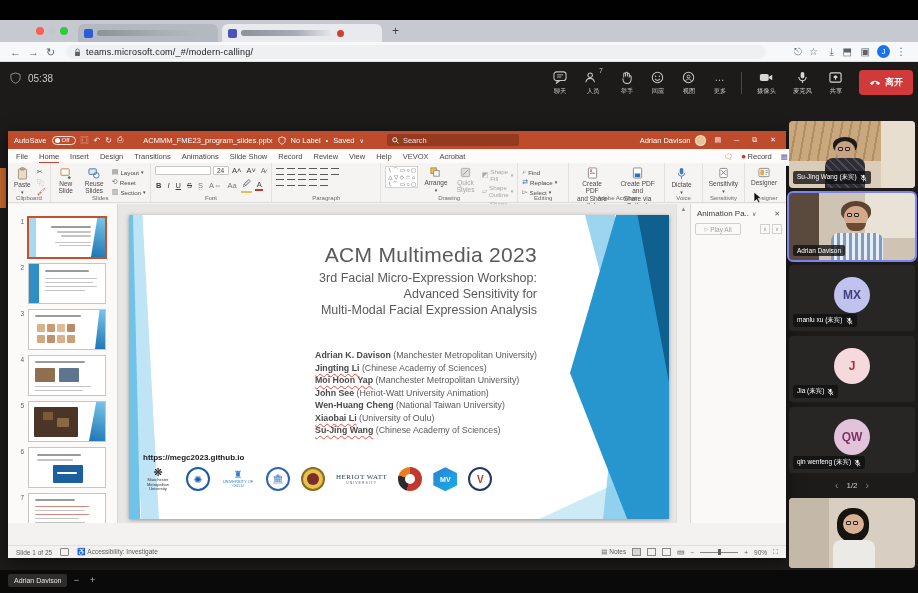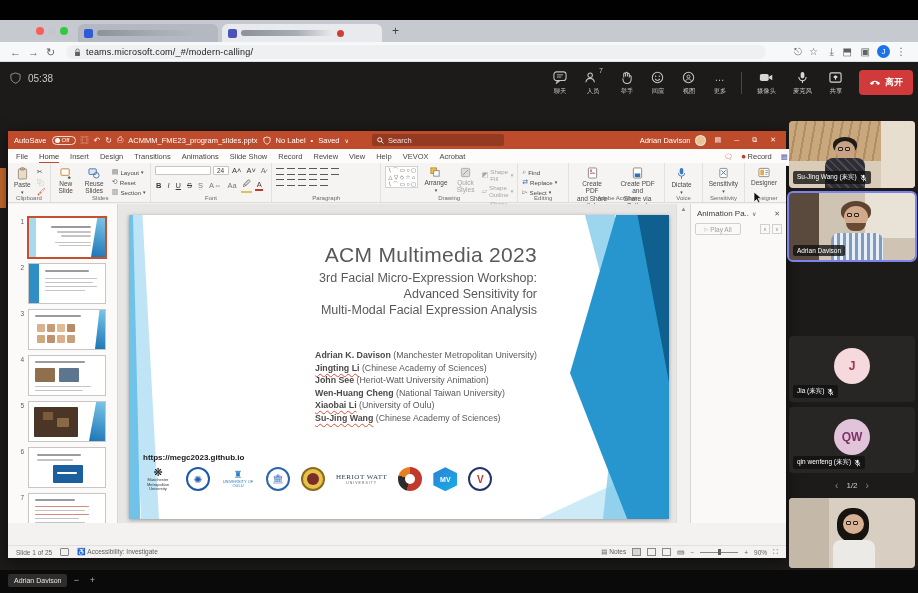--- a/index.html
+++ b/index.html
@@ -265,21 +265,21 @@
       <div class="t" id="ppt-title">
         <span>AutoSave</span>
         <span class="toggle">
             <span class="knob"></span>
             <span>Off</span>
           </span>
         <span class="tbico">⿴</span>
         <span class="tbico">↶</span>
         <span class="tbico">↻</span>
         <span class="tbico">⎙</span>
-        <span style="margin-left:0">ACMMM_FME23_program_slides.pptx</span>
+        <span style="margin-left:15px">ACMMM_FME23_program_slides.pptx</span>
         <svg width="8" height="9" viewBox="0 0 9 10">
             <path d="M4.5 1L8 2.2v2.6c0 2.2-1.6 3.8-3.5 4.4C2.6 8.6 1 7 1 4.8V2.2z" fill="none" stroke="#fff" stroke-width=".9"></path>
           </svg>
         <span>No Label</span>
         <span>•</span>
         <span>Saved</span>
         <span style="font-size:6px">∨</span>
         <div id="ppt-search" style="margin-left:18px">
           <svg width="7" height="7" viewBox="0 0 8 8">
               <circle cx="3.2" cy="3.2" r="2.4" fill="none" stroke="#fff" stroke-width="1"></circle>
@@ -623,20 +623,21 @@
           <div class="t dr2"></div>
           <div class="t dr1"></div>
           <div class="t dr3"></div>
           <div class="t" id="s-title">ACM Multimedia 2023</div>
           <div class="t s-sub" style="top:56px">3rd Facial Micro-Expression Workshop:</div>
           <div class="t s-sub" style="top:72px">Advanced Sensitivity for</div>
           <div class="t s-sub" style="top:88px">Multi-Modal Facial Expression Analysis</div>
           <div class="t" id="s-authors">
             <div><b>Adrian K. Davison</b><span> (Manchester Metropolitan University)</span></div>
             <div><b class="misspell">Jingting Li</b><span> (Chinese Academy of Sciences)</span></div>
+            <div><b class="misspell">Moi Hoon Yap</b><span> (Manchester Metropolitan University)</span></div>
             <div><b>John See</b><span> (Heriot-Watt University Animation)</span></div>
             <div><b>Wen-Huang Cheng</b><span> (National Taiwan University)</span></div>
             <div><b class="misspell">Xiaobai Li</b><span> (University of Oulu)</span></div>
             <div><b class="misspell">Su-Jing Wang</b><span> (Chinese Academy of Sciences)</span></div>
           </div>
           <div class="t" id="s-url">https://megc2023.github.io</div>
           <div class="t" id="logos">
             <div class="logo">
               <span style="font-size:11px;color:#111;line-height:11px">❋</span>
               <span class="lcap">Manchester Metropolitan University</span>
@@ -753,20 +754,31 @@
           <i></i>
           <i></i>
         </div>
       <div class="t" style="left:57px;top:30px;width:20px;height:8px;border-radius:0 0 8px 8px;background:#6b4a33"></div>
       <div class="bodyv" style="left:42px;top:40px;width:52px;height:27px;background:repeating-linear-gradient(90deg,#7f9cc0 0 3px,#e8eef5 3px 6px)"></div>
       <div class="vlabel">
         <span>Adrian Davison</span>
       </div>
     </div>
 
+    <div class="t tile" style="top:203px;height:66px">
+      <div class="avcircle" style="background:#bfc3ee;color:#40417e">MX</div>
+      <div class="vlabel">
+        <span>manlu xu (来宾)</span>
+        <svg width="7" height="8" viewBox="0 0 8 9">
+            <rect x="2.8" y=".8" width="2.4" height="4" rx="1.2" fill="#fff"></rect>
+            <path d="M1.5 4a2.5 2.5 0 0 0 5 0M4 6.5v2" fill="none" stroke="#fff" stroke-width=".8"></path>
+            <line x1="1" y1="1" x2="7" y2="8" stroke="#fff" stroke-width=".9"></line>
+          </svg>
+      </div>
+    </div>
 
     <div class="t tile" style="top:274px;height:66px">
       <div class="avcircle" style="background:#f5d9dd;color:#9d3a40">J</div>
       <div class="vlabel">
         <span>Jia (来宾)</span>
         <svg width="7" height="8" viewBox="0 0 8 9">
             <rect x="2.8" y=".8" width="2.4" height="4" rx="1.2" fill="#fff"></rect>
             <path d="M1.5 4a2.5 2.5 0 0 0 5 0M4 6.5v2" fill="none" stroke="#fff" stroke-width=".8"></path>
             <line x1="1" y1="1" x2="7" y2="8" stroke="#fff" stroke-width=".9"></line>
           </svg>

